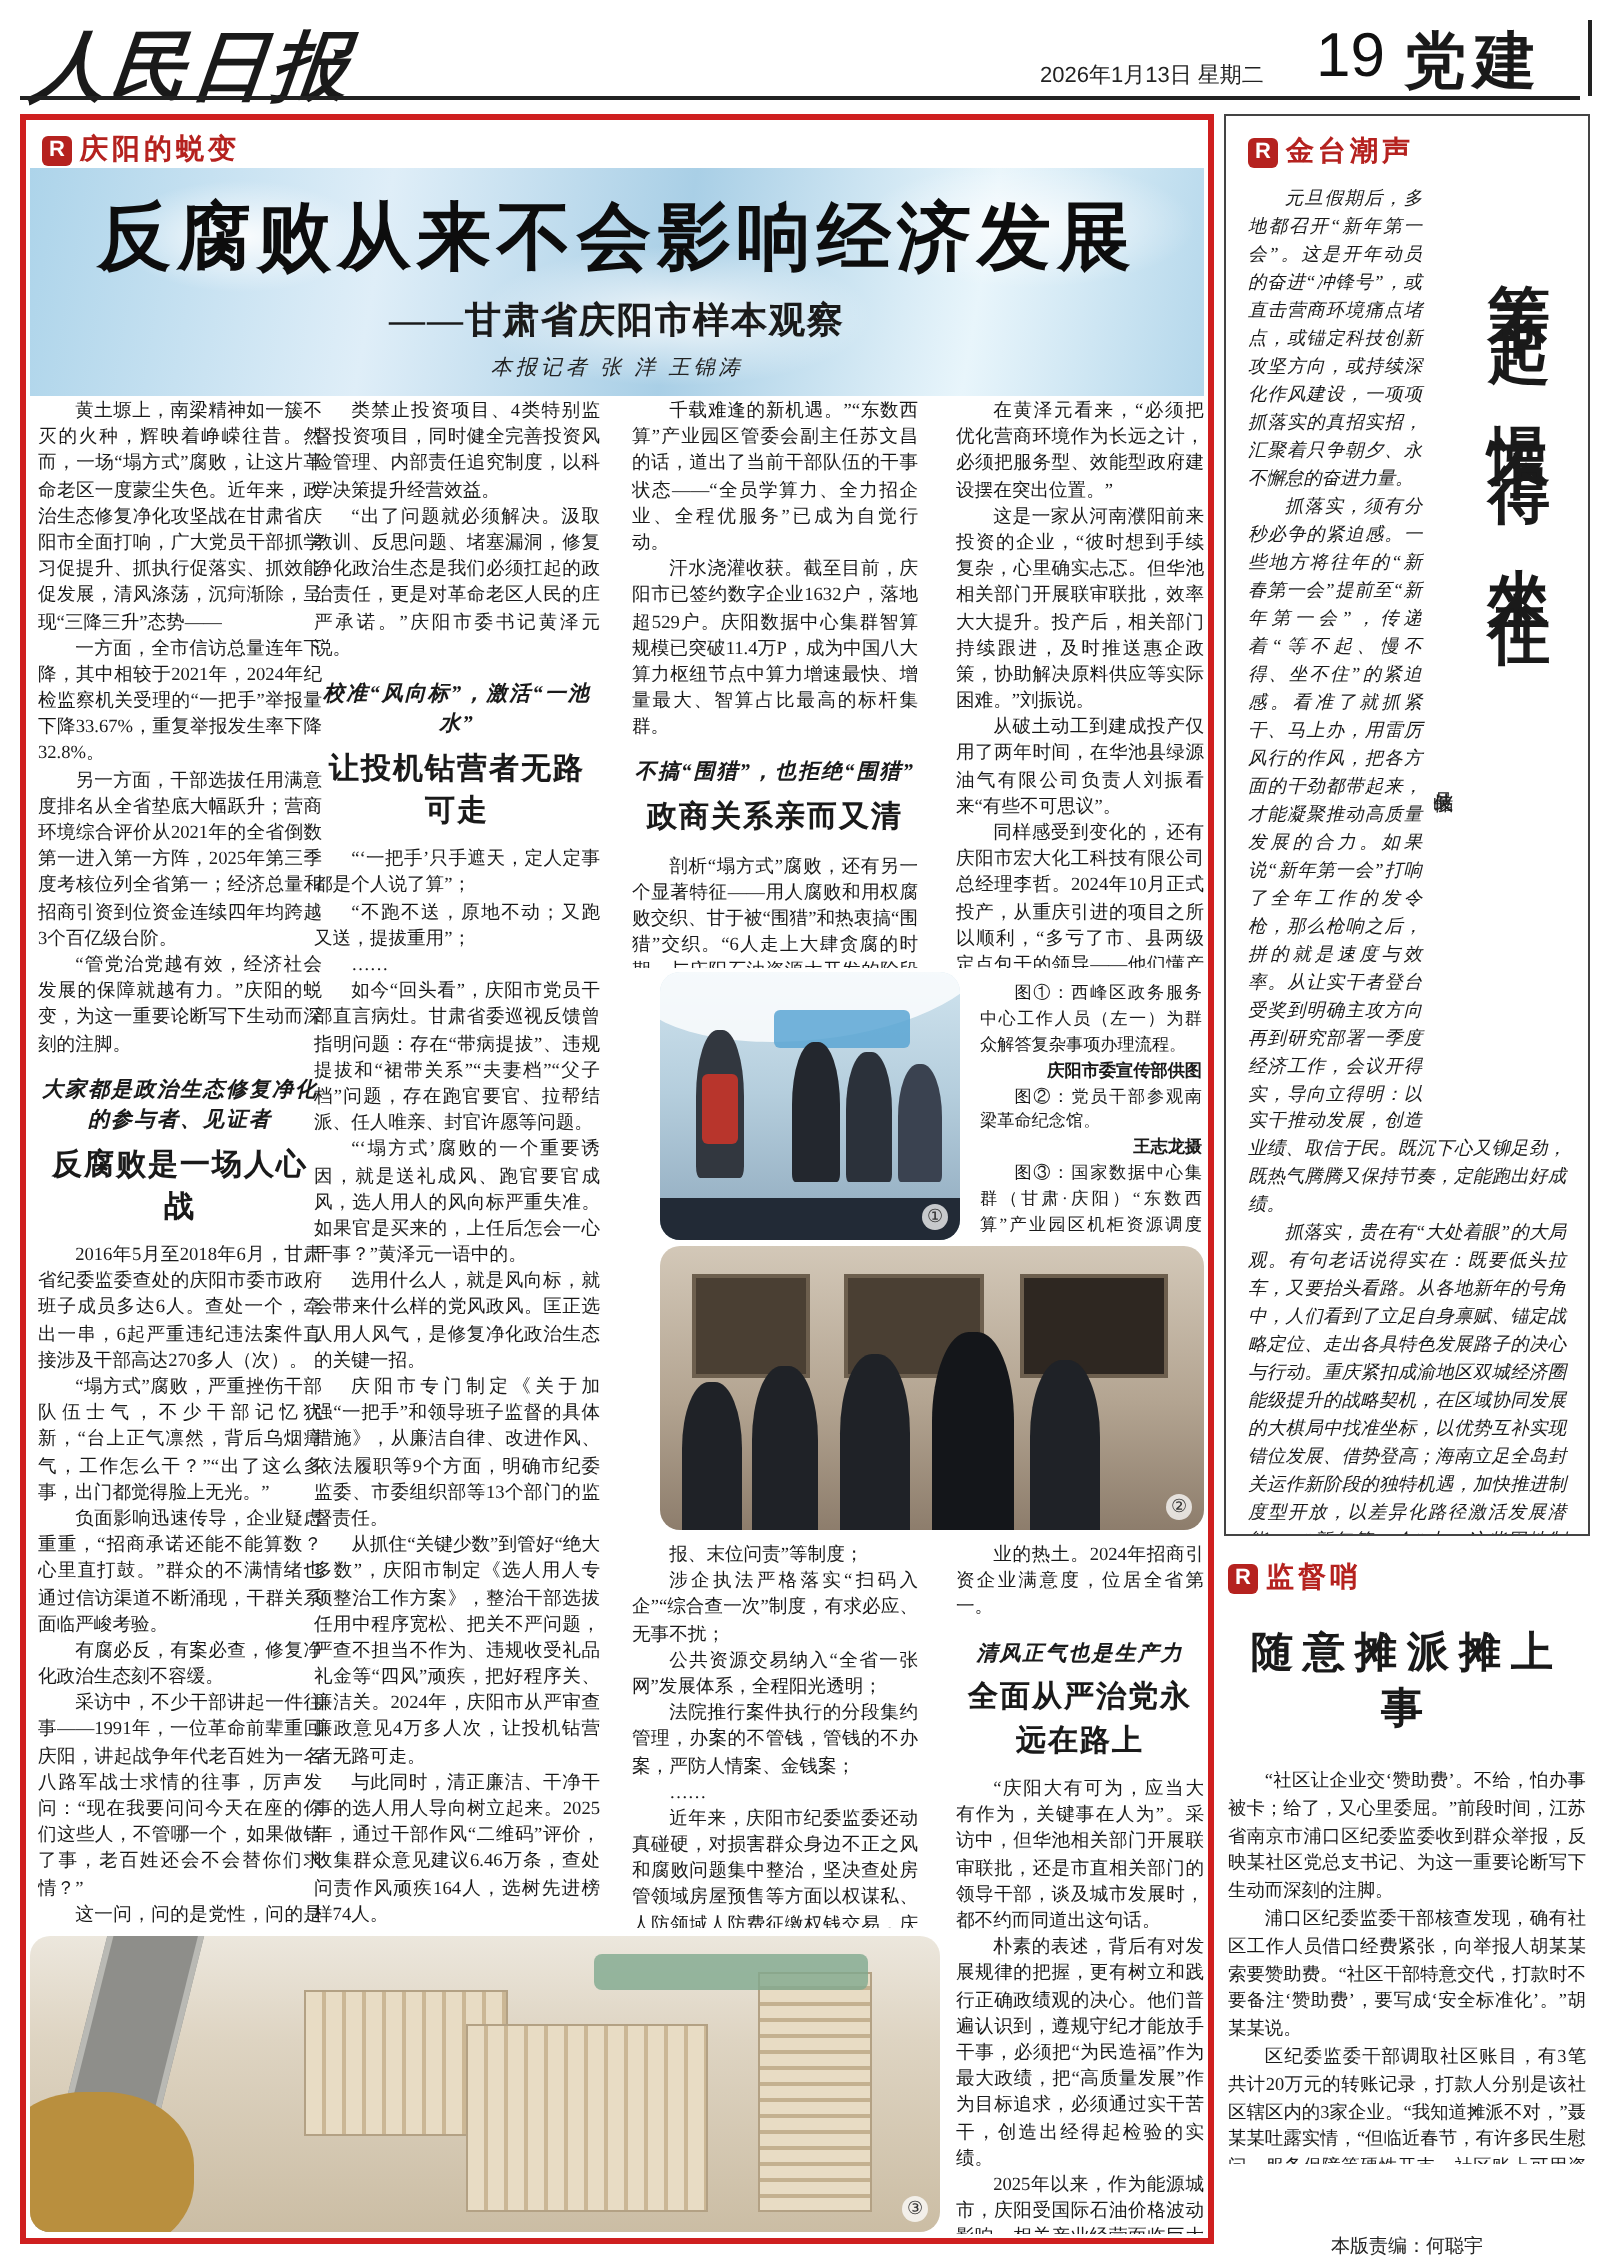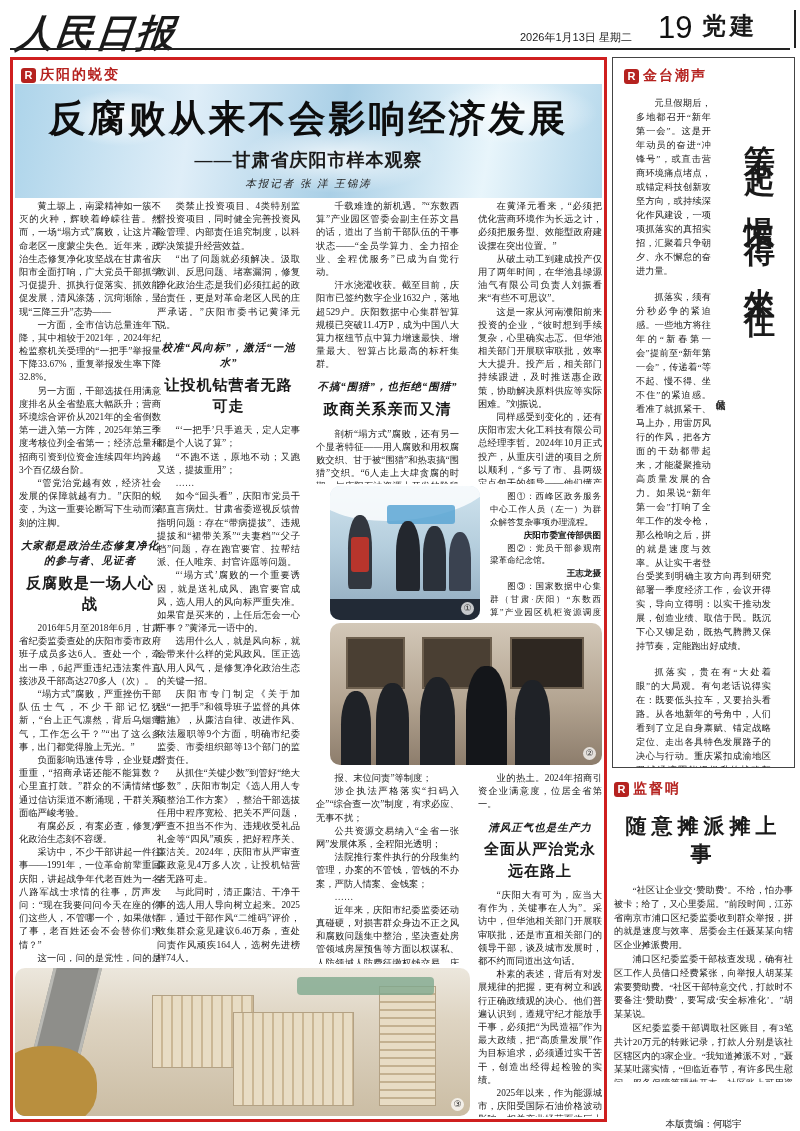--- a/index.html
+++ b/index.html
@@ -3,21 +3,21 @@
 <meta charset="utf-8">
 <style>
   html,body{margin:0;padding:0;background:#f2f2f0;}
   .sheet{position:relative;width:800px;height:1131px;background:#ffffff;overflow:hidden;
          font-family:"Liberation Serif",serif;color:#1a1a1a;}
   
   .masthead{position:absolute;left:16px;top:8px;font-size:38px;font-weight:900;
             font-style:italic;letter-spacing:2px;transform:skewX(-6deg);}
   .hdr-date{position:absolute;left:520px;top:30px;font-size:11px;font-family:"Liberation Sans",sans-serif;color:#222;}
   .hdr-page{position:absolute;left:658px;top:10px;font-size:31px;font-family:"Liberation Sans",sans-serif;color:#111;}
-  .hdr-section{position:absolute;left:702px;top:10px;font-size:24px;font-weight:bold;
+  .hdr-section{position:absolute;left:702px;top:10px;font-size:31px;font-weight:bold;
                font-family:"Liberation Sans",sans-serif;letter-spacing:4px;}
   .hdr-bracket{position:absolute;left:788px;top:10px;width:6px;height:38px;border-right:2px solid #222;}
   .hdr-rule{position:absolute;left:10px;top:48px;width:780px;border-top:2px solid #222;}
   
   .mainbox{position:absolute;left:10px;top:57px;width:591px;height:1059px;border:3px solid #cf1f1f;background:#fff;}
   .kicker{position:absolute;left:8px;top:6px;z-index:3;display:flex;align-items:center;gap:4px;
           font-family:"Liberation Sans",sans-serif;font-weight:bold;font-size:14px;color:#b5221f;letter-spacing:2px;}
   .rlogo{display:inline-block;width:15px;height:15px;background:#b5221f;color:#fff;border-radius:3px;
          font-size:11px;line-height:15px;text-align:center;letter-spacing:0;}
   .hl-bg{position:absolute;left:2px;top:24px;width:587px;height:114px;
@@ -83,21 +83,21 @@
   .caption{position:absolute;left:477px;top:430px;width:111px;height:130px;overflow:hidden;
            font-size:8.6px;line-height:1.5;text-align:justify;}
   .caption p{margin:0;text-indent:2em;}
   .caption .credit{text-align:right;font-weight:bold;text-indent:0;}
   
   .jintai{position:absolute;left:612px;top:57px;width:183px;height:711px;border:1px solid #444;
           box-sizing:border-box;padding:9px 11px;overflow:hidden;}
   .sb-kicker{display:flex;align-items:center;gap:4px;font-family:"Liberation Sans",sans-serif;
              font-weight:bold;font-size:14px;color:#b5221f;letter-spacing:2px;margin-bottom:8px;}
   .jt-body{font-size:9.2px;line-height:1.52;text-align:justify;}
-  .jt-body p{margin:12px;text-indent:2em;}
+  .jt-body p{margin:0;text-indent:2em;font-style:italic;}
   .jt-float{float:right;width:72px;height:468px;position:relative;}
   .jt-title{position:absolute;right:0;top:24px;writing-mode:vertical-rl;
             font-size:31px;font-weight:900;letter-spacing:.32em;font-family:"Liberation Serif",serif;}
   .jt-author{position:absolute;left:2px;top:295px;writing-mode:vertical-rl;font-size:10px;color:#222;}
   .jiandu{position:absolute;left:612px;top:780px;width:183px;height:302px;overflow:hidden;padding:0 2px;box-sizing:border-box;}
   .jd-title{text-align:center;font-family:Liberation Serif, serif;font-weight:bold;
             font-size:21px;letter-spacing:5px;margin:14px 0 16px;}
   .jd-body{font-size:9.2px;line-height:1.5;text-align:justify;}
   .jd-body p{margin:0;text-indent:2em;}
   .credits{position:absolute;left:612px;top:1088px;width:183px;text-align:center;
@@ -217,22 +217,22 @@
           <p>公共资源交易纳入“全省一张网”发展体系，全程阳光透明；</p>
           <p>法院推行案件执行的分段集约管理，办案的不管钱，管钱的不办案，严防人情案、金钱案；</p>
           <p>……</p>
           <p>近年来，庆阳市纪委监委还动真碰硬，对损害群众身边不正之风和腐败问题集中整治，坚决查处房管领域房屋预售等方面以权谋私、人防领域人防费征缴权钱交易，庆阳市生态环境局宁县分局滥用执法权谋私等案例，向社会释放强烈信号：损害企业和群众利益的行为，一件都不能干。</p>
         </div>
     </div>
 
     <div class="col c4a">
       <div>
           <p>在黄泽元看来，“必须把优化营商环境作为长远之计，必须把服务型、效能型政府建设摆在突出位置。”</p>
+          <p>这是一家从河南濮阳前来投资的企业，“彼时想到手续复杂，心里确实忐忑。但华池相关部门开展联审联批，效率大大提升。投产后，相关部门持续跟进，及时推送惠企政策，协助解决原料供应等实际困难。”刘振说。</p>
           <p>从破土动工到建成投产仅用了两年时间，在华池县绿源油气有限公司负责人刘振看来“有些不可思议”。</p>
-          <p>这是一家从河南濮阳前来投资的企业，“彼时想到手续复杂，心里确实忐忑。但华池相关部门开展联审联批，效率大大提升。投产后，相关部门持续跟进，及时推送惠企政策，协助解决原料供应等实际困难。”刘振说。</p>
           <p>同样感受到变化的，还有庆阳市宏大化工科技有限公司总经理李哲。2024年10月正式投产，从重庆引进的项目之所以顺利，“多亏了市、县两级定点包干的领导——他们懂产业、通业务，沟通顺畅高效，帮解决了不少实际问题”。</p>
         </div>
     </div>
 
     <div class="col c4b">
       <div>
           <p>业的热土。2024年招商引资企业满意度，位居全省第一。</p>
         </div>
       <p class="lead">清风正气也是生产力</p>
       <p class="subhd">全面从严治党永远在路上</p>
@@ -273,21 +273,21 @@
   </div>
 
   <div class="jiandu">
     <div class="sb-kicker">
       <span class="rlogo">R</span>
       <span>监督哨</span>
     </div>
     <div class="jd-title">随意摊派摊上事</div>
     <div class="jd-body">
       <div>
-          <p>“社区让企业交‘赞助费’。不给，怕办事被卡；给了，又心里委屈。”前段时间，江苏省南京市浦口区纪委监委收到群众举报，拼的就是速度与效率、居委会主任聂某某向辖区企业摊派费用。</p>
+          <p>“社区让企业交‘赞助费’。不给，怕办事被卡；给了，又心里委屈。”前段时间，江苏省南京市浦口区纪委监委收到群众举报，反映某社区党总支书记、为这一重要论断写下生动而深刻的注脚。</p>
           <p>浦口区纪委监委干部核查发现，确有社区工作人员借口经费紧张，向举报人胡某某索要赞助费。“社区干部特意交代，打款时不要备注‘赞助费’，要写成‘安全标准化’。”胡某某说。</p>
           <p>区纪委监委干部调取社区账目，有3笔共计20万元的转账记录，打款人分别是该社区辖区内的3家企业。“我知道摊派不对，”聂某某吐露实情，“但临近春节，有许多民生慰问、服务保障等硬性开支，社区账上可用资金不多，就想用这种方式凑点钱。”</p>
         </div>
 
     </div>
   </div>
 
   <div class="credits">
     <div>本版责编：何聪宇</div>
     <div>版式设计：张丹峰</div>

